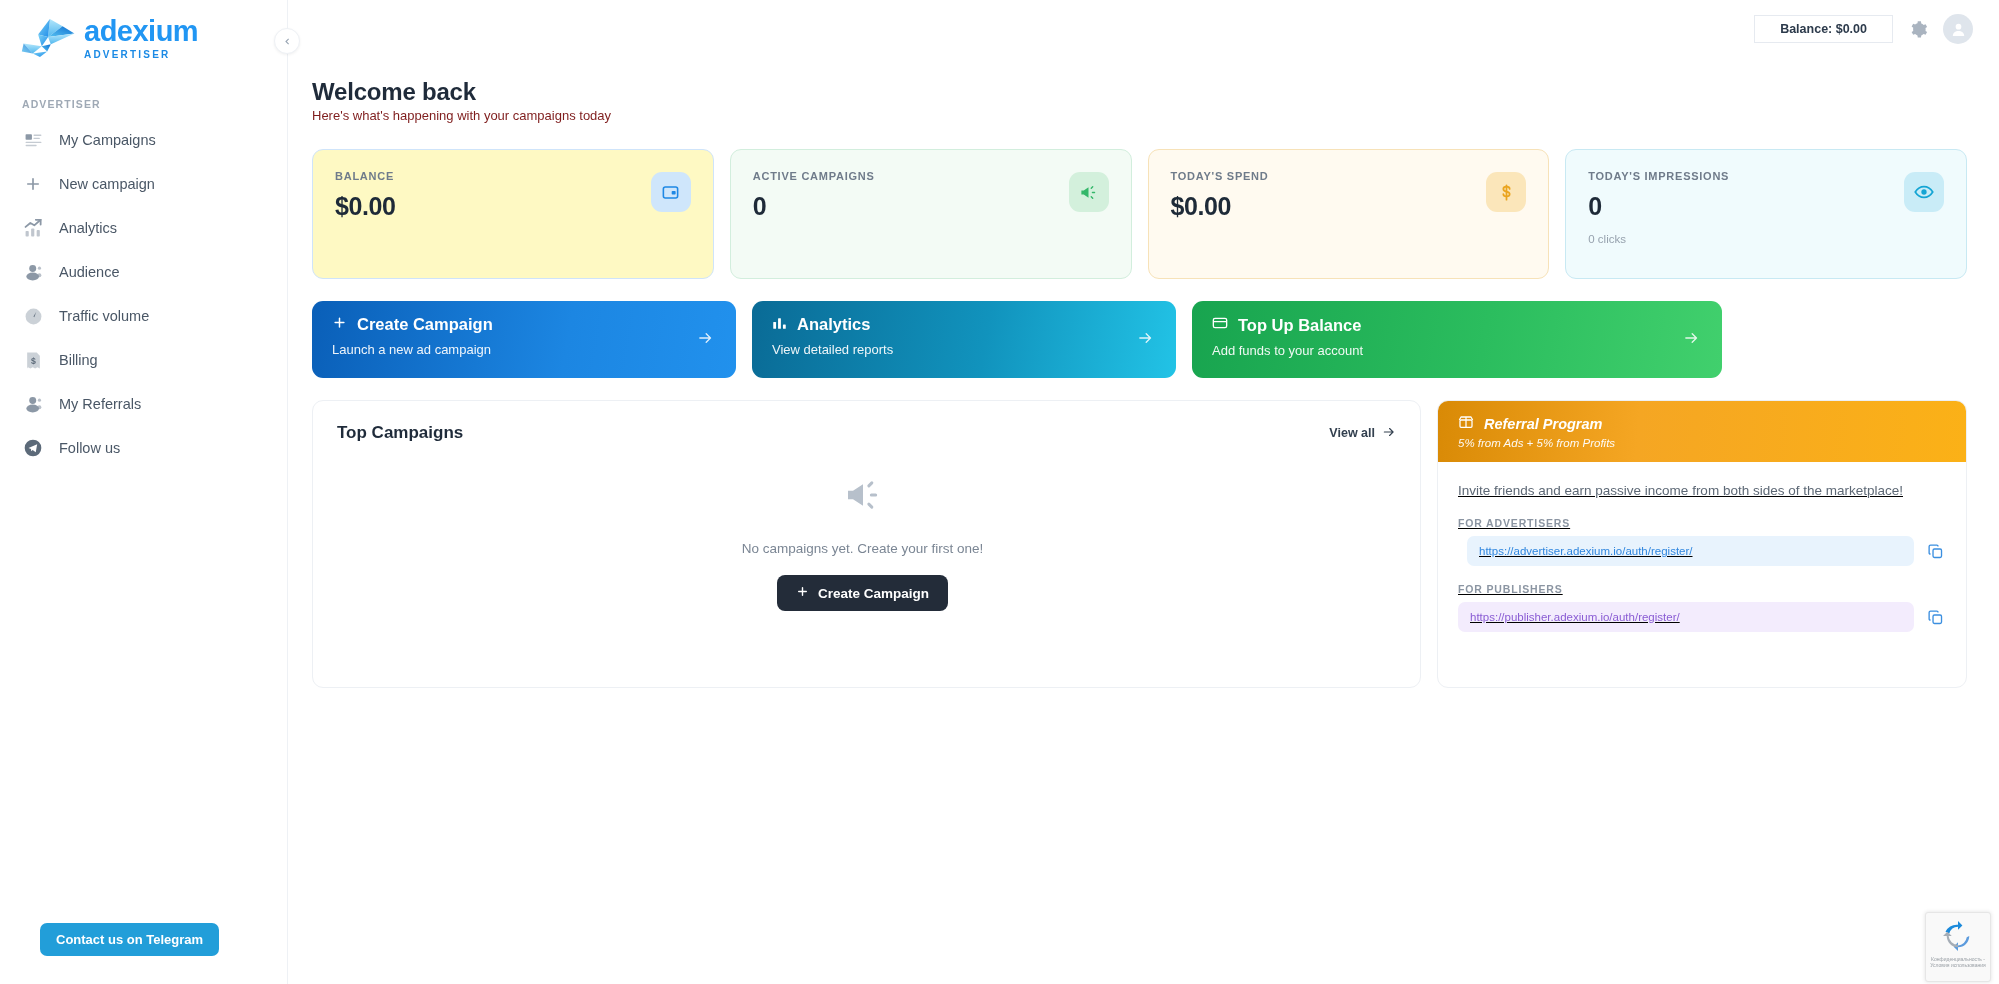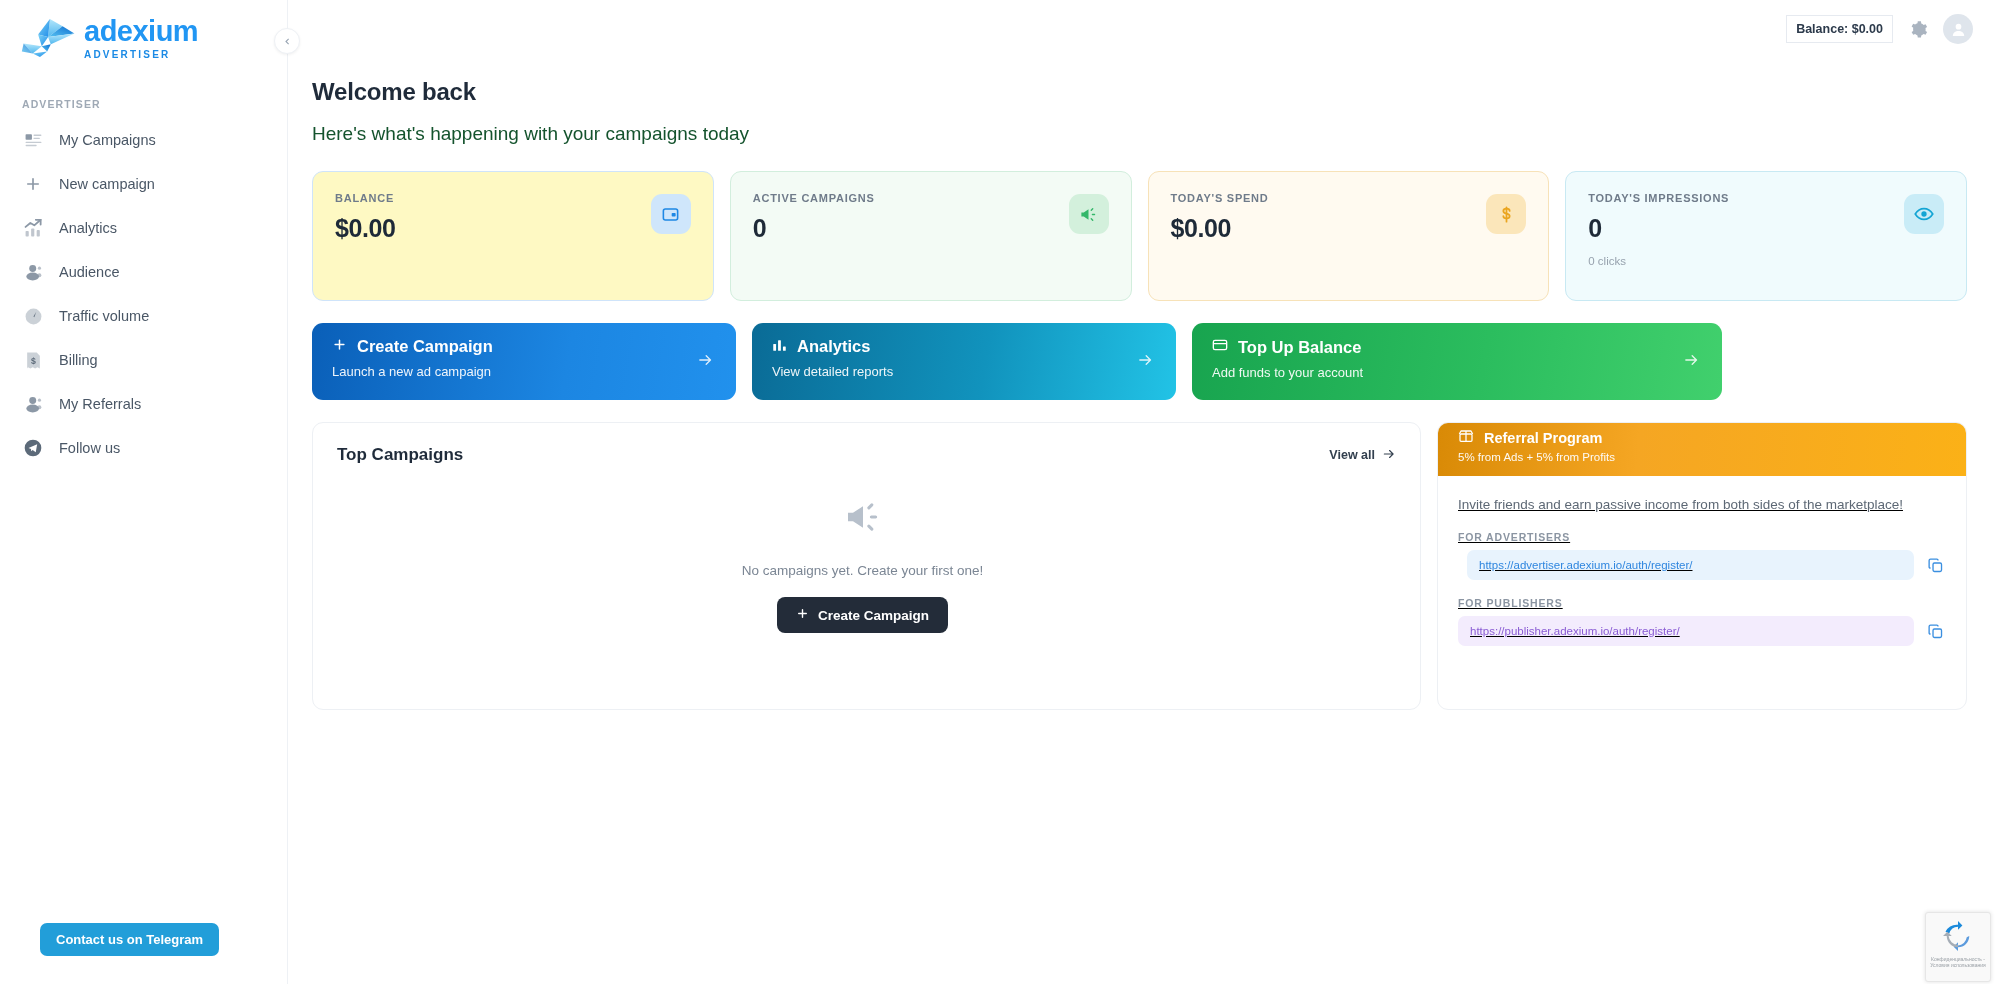--- a/index.html
+++ b/index.html
@@ -69,37 +69,37 @@
   
   #topbar {
     position: absolute; left: 270px; top: 0; right: 0; height: 58px;
   }
   #topbar-right {
     position: absolute; right: 26px; top: 14px;
     display: flex; align-items: center; gap: 14px;
   }
   #balance-pill {
     border: 1px solid #e6eaf0; border-radius: 0;
-    padding: 6px 9px; font-size: 12.5px; font-weight: 700;
+    padding: 6px 25px; font-size: 12.5px; font-weight: 700;
     color: #2c3a4b; background: #fff; cursor: pointer; margin-left: 40px;
   }
   #gear-btn {
     width: 22px; height: 22px; color: #aab4c0;
     display: flex; align-items: center; justify-content: center; cursor: pointer;
   }
   #avatar-btn {
     width: 30px; height: 30px; border-radius: 50%;
     background: #dfe5ec; display: flex; align-items: center; justify-content: center;
     color: #ffffff; cursor: pointer;
   }
 
   
   #main { position: absolute; left: 270px; top: 58px; right: 0; bottom: 0; padding: 20px 32px 0 42px; }
   #page-title { font-size: 24px; font-weight: 700; color: #1f2b3a; letter-spacing: -0.2px; }
-  #page-sub { font-size: 19px; color: #14532d; margin-top: 17px; }
+  #page-sub { font-size: 13px; color: #7f1d1d; margin-top: 2px; }
 
   
   #stats-row { display: flex; gap: 16px; margin-top: 26px; }
   .stat-card {
     flex: 1 1 0; height: 130px; border-radius: 11px;
     padding: 20px 22px; position: relative;
   }
   .stat-label {
     font-size: 11px; font-weight: 700; letter-spacing: .75px;
     color: #6f7b8a; text-transform: uppercase;
@@ -151,21 +151,21 @@
     display: flex; align-items: center; gap: 9px;
     font-family: "Liberation Sans", sans-serif;
   }
 
   #referral-card {
     flex: 0 0 530px; border-radius: 11px; overflow: hidden;
     background: #fff; border: 1px solid #edf0f4; height: 288px;
   }
   #ref-head {
     background: linear-gradient(95deg, #d98a06 0%, #f5a623 38%, #fbb117 100%);
-    padding: 5px 20px 13px 20px; color: #fff;
+    padding: 13px 20px 13px 20px; color: #fff; font-style: italic;
   }
   #ref-head-title { display: flex; align-items: center; gap: 10px; font-size: 14.5px; font-weight: 700; }
   #ref-head-sub { font-size: 11.5px; margin-top: 4px; opacity: .95; }
   #ref-body { padding: 20px; text-decoration: underline; }
   #ref-desc { font-size: 13.5px; color: #5d6875; line-height: 1.35; }
   .ref-group-label {
     font-size: 10.5px; font-weight: 700; letter-spacing: .85px;
     color: #8b95a2; text-transform: uppercase; margin-top: 17px;
   }
   .ref-row { display: flex; align-items: center; gap: 10px; margin-top: 7px; }

